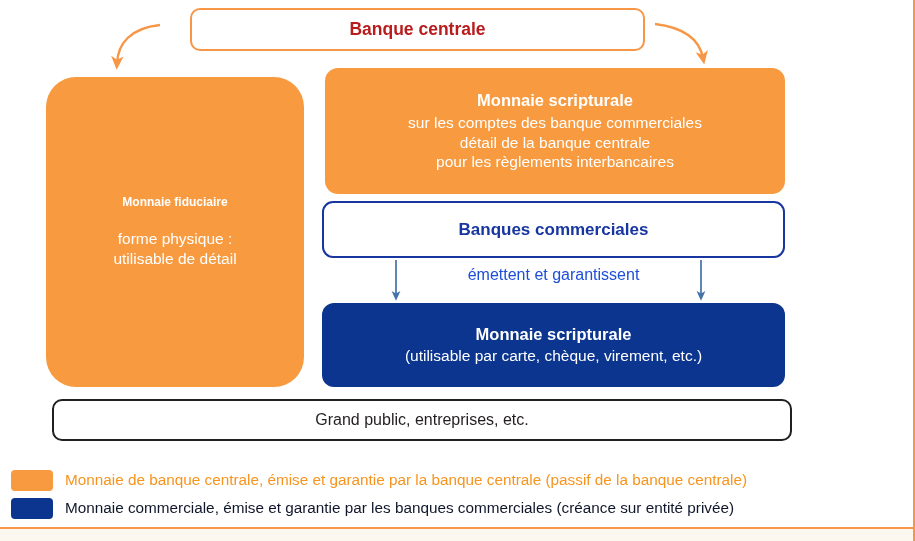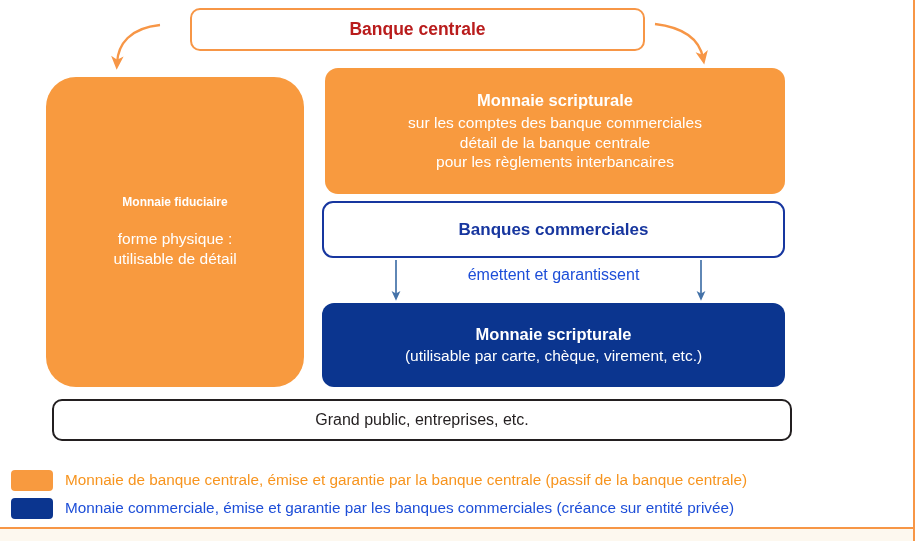--- a/index.html
+++ b/index.html
@@ -169,21 +169,21 @@
     height: 21px;
     border-radius: 4px;
     margin-left: 11px;
     margin-right: 12px;
     flex: 0 0 auto;
   }
   .swatch.orange { background: #F89A3F; }
   .swatch.blue   { background: #0B358F; }
   .legend-text { font-size: 15.3px; white-space: nowrap; }
   .legend-text.orange { color: #F7941E; }
-  .legend-text.blue   { color: #1d4ed8; }
+  .legend-text.blue   { color: #0f172a; }
 
   
   #bottom-band {
     position: absolute;
     left: 0;
     top: 527px;
     width: 913px;
     height: 14px;
     background: #FDF8EF;
     border-top: 2px solid #F79646;

